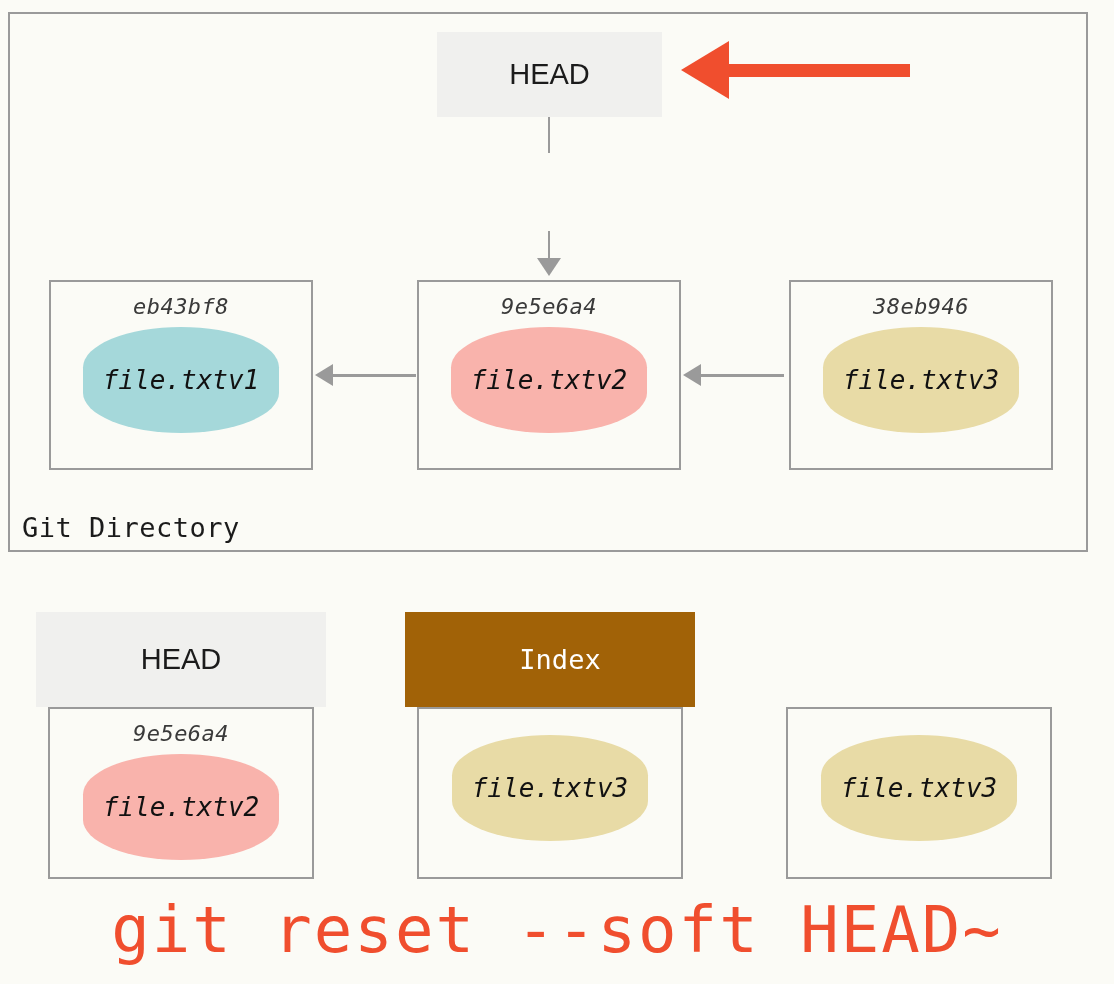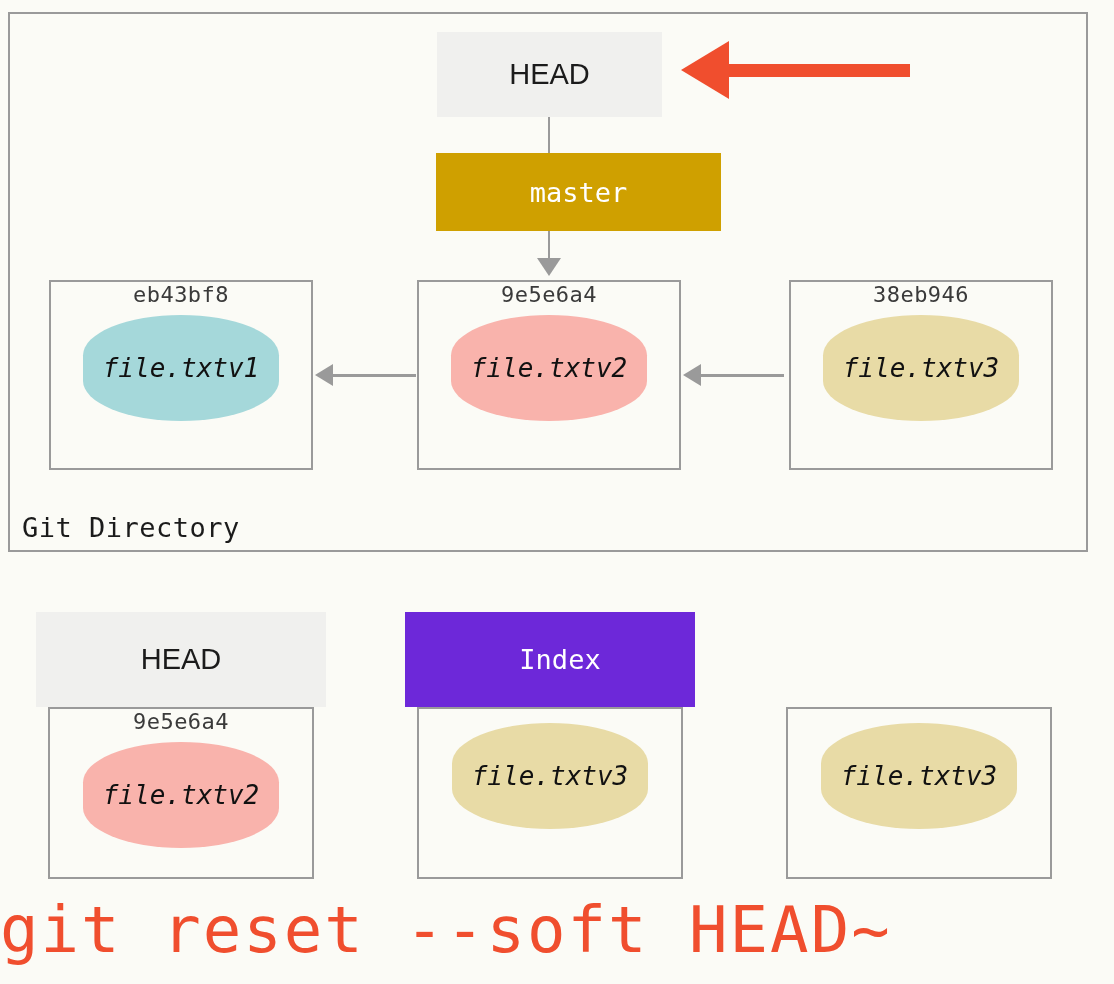--- a/index.html
+++ b/index.html
@@ -74,21 +74,23 @@
     border: 2px solid #9a9a9a;
     background: #fbfbf6;
     display: flex;
     flex-direction: column;
     align-items: center;
   }
   .commit-hash {
     font-family: "DejaVu Sans Mono", "Liberation Mono", monospace;
     font-size: 22px;
     color: #3a3a3a;
+    margin-top: 12px;
     letter-spacing: 0.5px;
+    font-style: italic;
   }
   .blob {
     margin-top: 8px;
     border-radius: 50% / 38%;
     display: flex;
     flex-direction: row;
     align-items: center;
     justify-content: center;
     font-family: "DejaVu Sans Mono", "Liberation Mono", monospace;
     font-size: 26px;
@@ -144,41 +146,41 @@
     display: flex;
     align-items: center;
     justify-content: center;
     text-align: center;
     font-family: "DejaVu Sans Mono", "Liberation Mono", monospace;
     font-size: 27px;
     line-height: 1.25;
     z-index: 3;
   }
   .hdr-head   { background: #f0f0ee; color: #1b1b1b; font-family: "Liberation Sans", sans-serif; font-size: 29px; }
-  .hdr-index  { background: #6d28d9; color: #ffffff; padding-left: 20px; }
+  .hdr-index  { background: #a16207; color: #ffffff; padding-left: 20px; }
   .hdr-work   { background: #f4502a; color: #ffffff; }
 
   .area-panel {
     position: absolute;
     box-sizing: border-box;
     border: 2px solid #9a9a9a;
     background: #fbfbf6;
     display: flex;
     flex-direction: column;
     align-items: center;
     z-index: 1;
   }
 
   
   .command {
     position: absolute;
     left: 0;
     top: 893px;
     width: 1114px;
-    text-align: left;
+    text-align: center;
     font-family: "DejaVu Sans Mono", "Liberation Mono", monospace;
     font-size: 64px;
     color: #f04e2e;
     letter-spacing: 2px;
     white-space: nowrap;
   }
   .watermark {
     position: absolute;
     left: 756px;
     top: 930px;
@@ -200,23 +202,20 @@
 
   <div class="box head-box" style="left:437px; top:32px; width:225px; height:85px;">
     <span>HEAD</span>
   </div>
 
   <div class="red-shaft" style="left:726px; top:64px; width:184px;"></div>
   <div class="red-head" style="left:681px; top:41px;"></div>
 
   <div class="v-line" style="left:548px; top:117px; height:36px;"></div>
 
-  <div class="box master-box" style="left:436px; top:153px; width:285px; height:78px;">
-    <span>master</span>
-  </div>
 
   <div class="v-line" style="left:548px; top:231px; height:30px;"></div>
   <div class="arrow-down-gray" style="left:537px; top:258px;"></div>
 
   <div class="commit-card" style="left:49px; top:280px; width:264px; height:190px;">
     <div class="commit-hash">eb43bf8</div>
     <div class="blob" style="width:196px; height:106px; background:#a5d8da;">
       <span>file.txt</span>
       <span>v1</span>
     </div>

